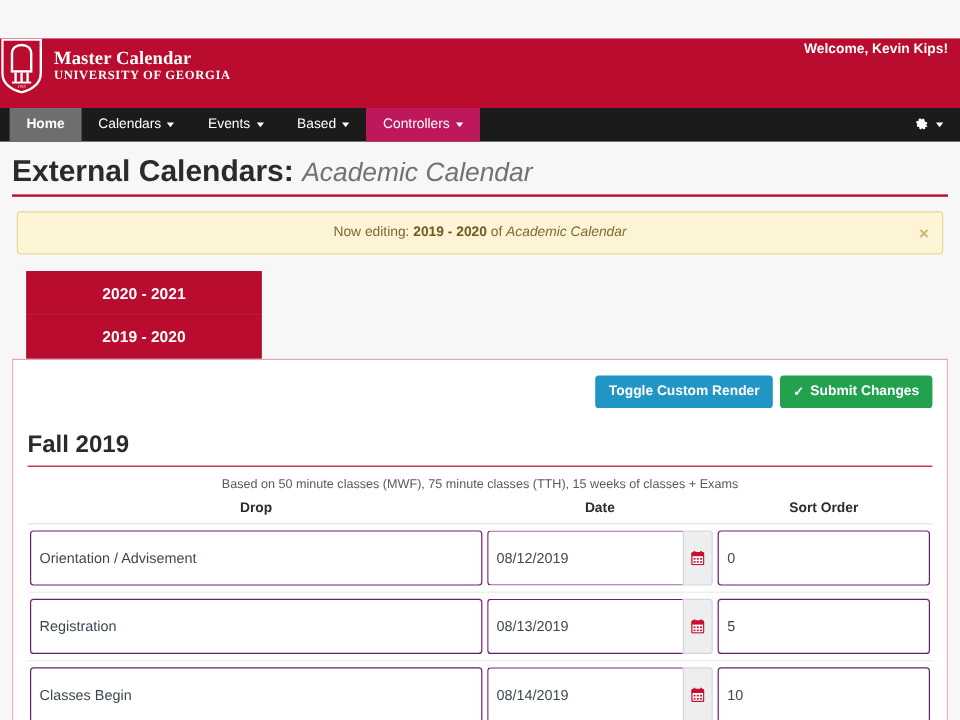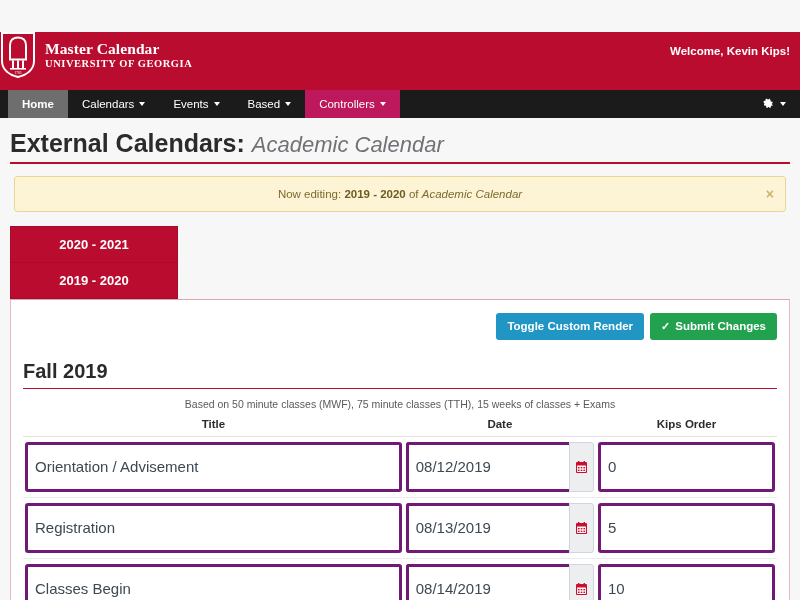--- a/index.html
+++ b/index.html
@@ -59,21 +59,21 @@
     font-family: "Liberation Serif", serif;
     font-weight: bold;
     color: #ffffff;
     font-size: 10.5px;
     letter-spacing: .55px;
   }
 
   .welcome {
     position: absolute;
     right: 10px;
-    top: 13px;
+    top: 3px;
     color: #ffffff;
     font-size: 11.5px;
     font-weight: bold;
   }
 
   
   .navbar {
     height: 28px;
     background: #1b1b1b;
     display: flex;
@@ -167,22 +167,22 @@
     transform: translateY(-50%);
     color: #c9b672;
     font-size: 14px;
     font-weight: bold;
     cursor: pointer;
     line-height: 1;
   }
 
   
   .tabs {
-    margin: 14px 0 0 10px;
-    width: 168px;
+    margin: 14px 0 0 22px;
+    width: 196px;
   }
 
   .tab {
     background: #ba0c2f;
     color: #ffffff;
     font-size: 13px;
     font-weight: bold;
     text-align: center;
     padding: 10px 0;
     border: 1px solid #a80a2a;
@@ -273,23 +273,23 @@
     vertical-align: middle;
   }
 
   td.cell-title { padding-left: 0; padding-right: 8px; }
   td.cell-date  { padding-right: 8px; }
   td.cell-sort  { padding-right: 0; }
 
   .inp {
     width: 100%;
     font-family: "Liberation Sans", sans-serif;
-    font-size: 15px;
+    font-size: 12px;
     color: #3d4852;
-    border: 3px solid #701a75;
+    border: 1px solid #701a75;
     border-radius: 3px;
     padding: 22px 7px;
     background: #ffffff;
     outline: none;
     height: 27px;
   }
 
   .date-group {
     display: flex;
     align-items: stretch;
@@ -405,23 +405,23 @@
 
   <div class="section-head">
     <div class="section-title">Fall 2019</div>
   </div>
 
   <div class="section-note">Based on 50 minute classes (MWF), 75 minute classes (TTH), 15 weeks of classes + Exams</div>
 
   <table class="cal-table">
     <thead>
       <tr>
-        <th class="col-title">Title</th>
+        <th class="col-title">Drop</th>
         <th class="col-date">Date</th>
-        <th class="col-sort">Kips Order</th>
+        <th class="col-sort">Sort Order</th>
       </tr>
     </thead>
     <tbody id="table-body">
         <tr>
           <td class="cell-title"><input class="inp" type="text" value="Orientation / Advisement" style=""></td>
           <td class="cell-date">
             <div class="date-group">
               <input class="inp" type="text" value="08/12/2019" style="">
               <div class="date-btn">
                 <svg class="cal-ico" width="11" height="12" viewBox="0 0 11 12">

